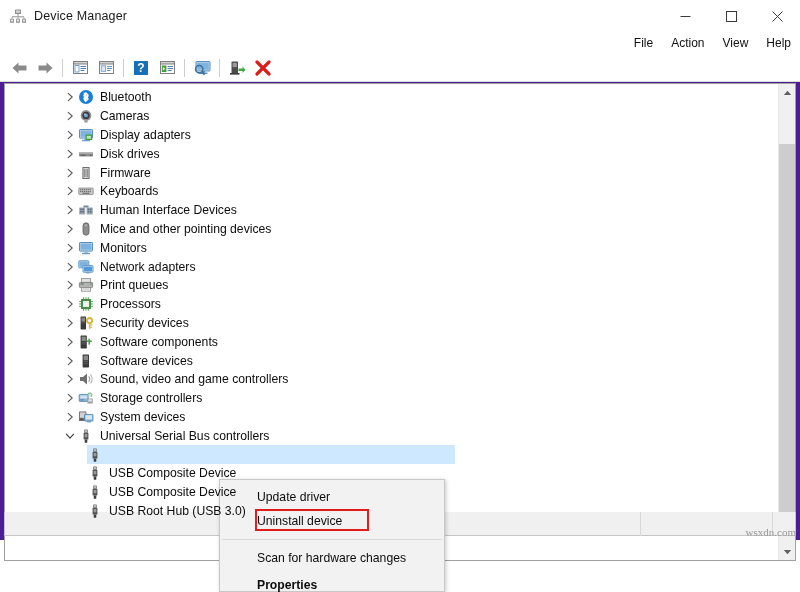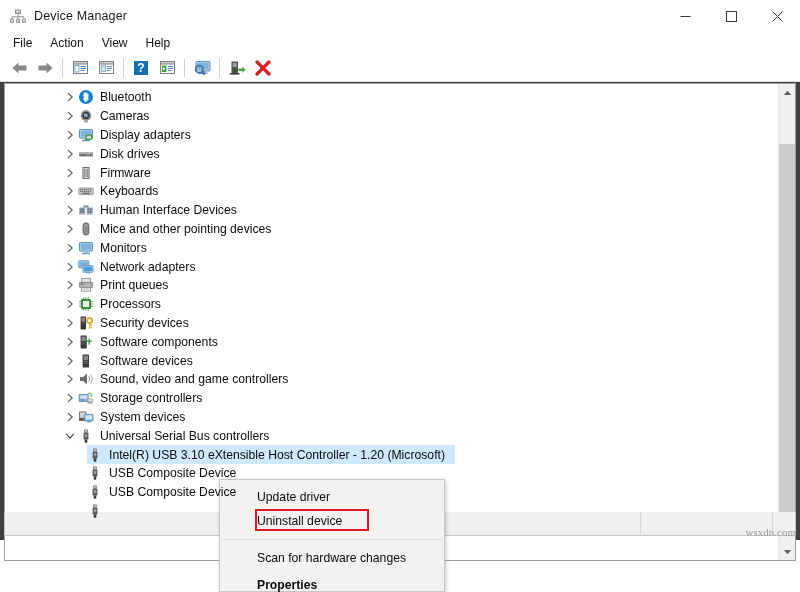--- a/index.html
+++ b/index.html
@@ -6,21 +6,21 @@
   html, body {
     margin: 0; padding: 0;
     width: 800px; height: 592px;
     background: #ffffff;
     font-family: "Liberation Sans", sans-serif;
     overflow: hidden;
   }
   #app {
     position: relative;
     width: 800px; height: 540px;
-    background: #404040;
+    background: #4c1d95;
   }
 
   
   .titlebar {
     position: absolute; left: 0; top: 0; width: 800px; height: 32px;
     background: #ffffff;
     display: flex; align-items: center;
   }
   .title-icon {
     width: 16px; height: 16px; margin-left: 10px; margin-right: 8px;
@@ -37,21 +37,21 @@
     width: 46px; height: 32px; display: flex;
     align-items: center; justify-content: center;
     color: #3a3a3a;
   }
   .wc svg { display: block; }
 
   
   .menubar {
     position: absolute; left: 0; top: 32px; width: 800px; height: 22px;
     background: #ffffff;
-    display: flex; align-items: center; padding-left: 4px;
+    display: flex; align-items: center; padding-left: 4px; justify-content: flex-end;
   }
   .menu-item {
     font-size: 12px; color: #111; padding: 2px 9px; white-space: nowrap;
   }
 
   
   .toolbar {
     position: absolute; left: 0; top: 54px; width: 800px; height: 28px;
     background: #ffffff;
     border-bottom: 1px solid #dcdcdc;
@@ -664,21 +664,20 @@
           <div class="chev" style="width: 0px;"></div>
           <div class="ico">
             <svg width="16" height="16" viewBox="0 0 16 16">
               <rect x="6.2" y="1.4" width="3.6" height="3.6" rx="0.5" fill="#6e6e6e"></rect>
               <rect x="6.9" y="2.1" width="2.2" height="2.2" fill="#bdbdbd"></rect>
               <rect x="5.6" y="5" width="4.8" height="6.6" rx="0.6" fill="#505050"></rect>
               <rect x="6.6" y="5.9" width="2.8" height="3.4" fill="#9a9a9a"></rect>
               <rect x="6.7" y="11.6" width="2.6" height="3.1" rx="0.4" fill="#3d3d3d"></rect>
             </svg>
           </div>
-          <span class="lbl">Intel(R) USB 3.10 eXtensible Host Controller - 1.20 (Microsoft)</span>
         </div>
         <div class="row">
           <div style="width: 42px; flex: 0 0 auto;"></div>
           <div class="chev" style="width: 0px;"></div>
           <div class="ico">
             <svg width="16" height="16" viewBox="0 0 16 16">
               <rect x="6.2" y="1.4" width="3.6" height="3.6" rx="0.5" fill="#6e6e6e"></rect>
               <rect x="6.9" y="2.1" width="2.2" height="2.2" fill="#bdbdbd"></rect>
               <rect x="5.6" y="5" width="4.8" height="6.6" rx="0.6" fill="#505050"></rect>
               <rect x="6.6" y="5.9" width="2.8" height="3.4" fill="#9a9a9a"></rect>
@@ -706,20 +705,21 @@
           <div class="chev" style="width: 0px;"></div>
           <div class="ico">
             <svg width="16" height="16" viewBox="0 0 16 16">
               <rect x="6.2" y="1.4" width="3.6" height="3.6" rx="0.5" fill="#6e6e6e"></rect>
               <rect x="6.9" y="2.1" width="2.2" height="2.2" fill="#bdbdbd"></rect>
               <rect x="5.6" y="5" width="4.8" height="6.6" rx="0.6" fill="#505050"></rect>
               <rect x="6.6" y="5.9" width="2.8" height="3.4" fill="#9a9a9a"></rect>
               <rect x="6.7" y="11.6" width="2.6" height="3.1" rx="0.4" fill="#3d3d3d"></rect>
             </svg>
           </div>
+          <span class="lbl">USB Root Hub (USB 3.0)</span>
         </div>
       </div>
 
     <div class="vscroll">
       <div class="sb-arrow sb-up">
         <svg width="9" height="6" viewBox="0 0 9 6">
             <path d="M4.5 0.8 L8.2 5 L0.8 5 Z" fill="#606060"></path>
           </svg>
       </div>
       <div class="sb-thumb"></div>

